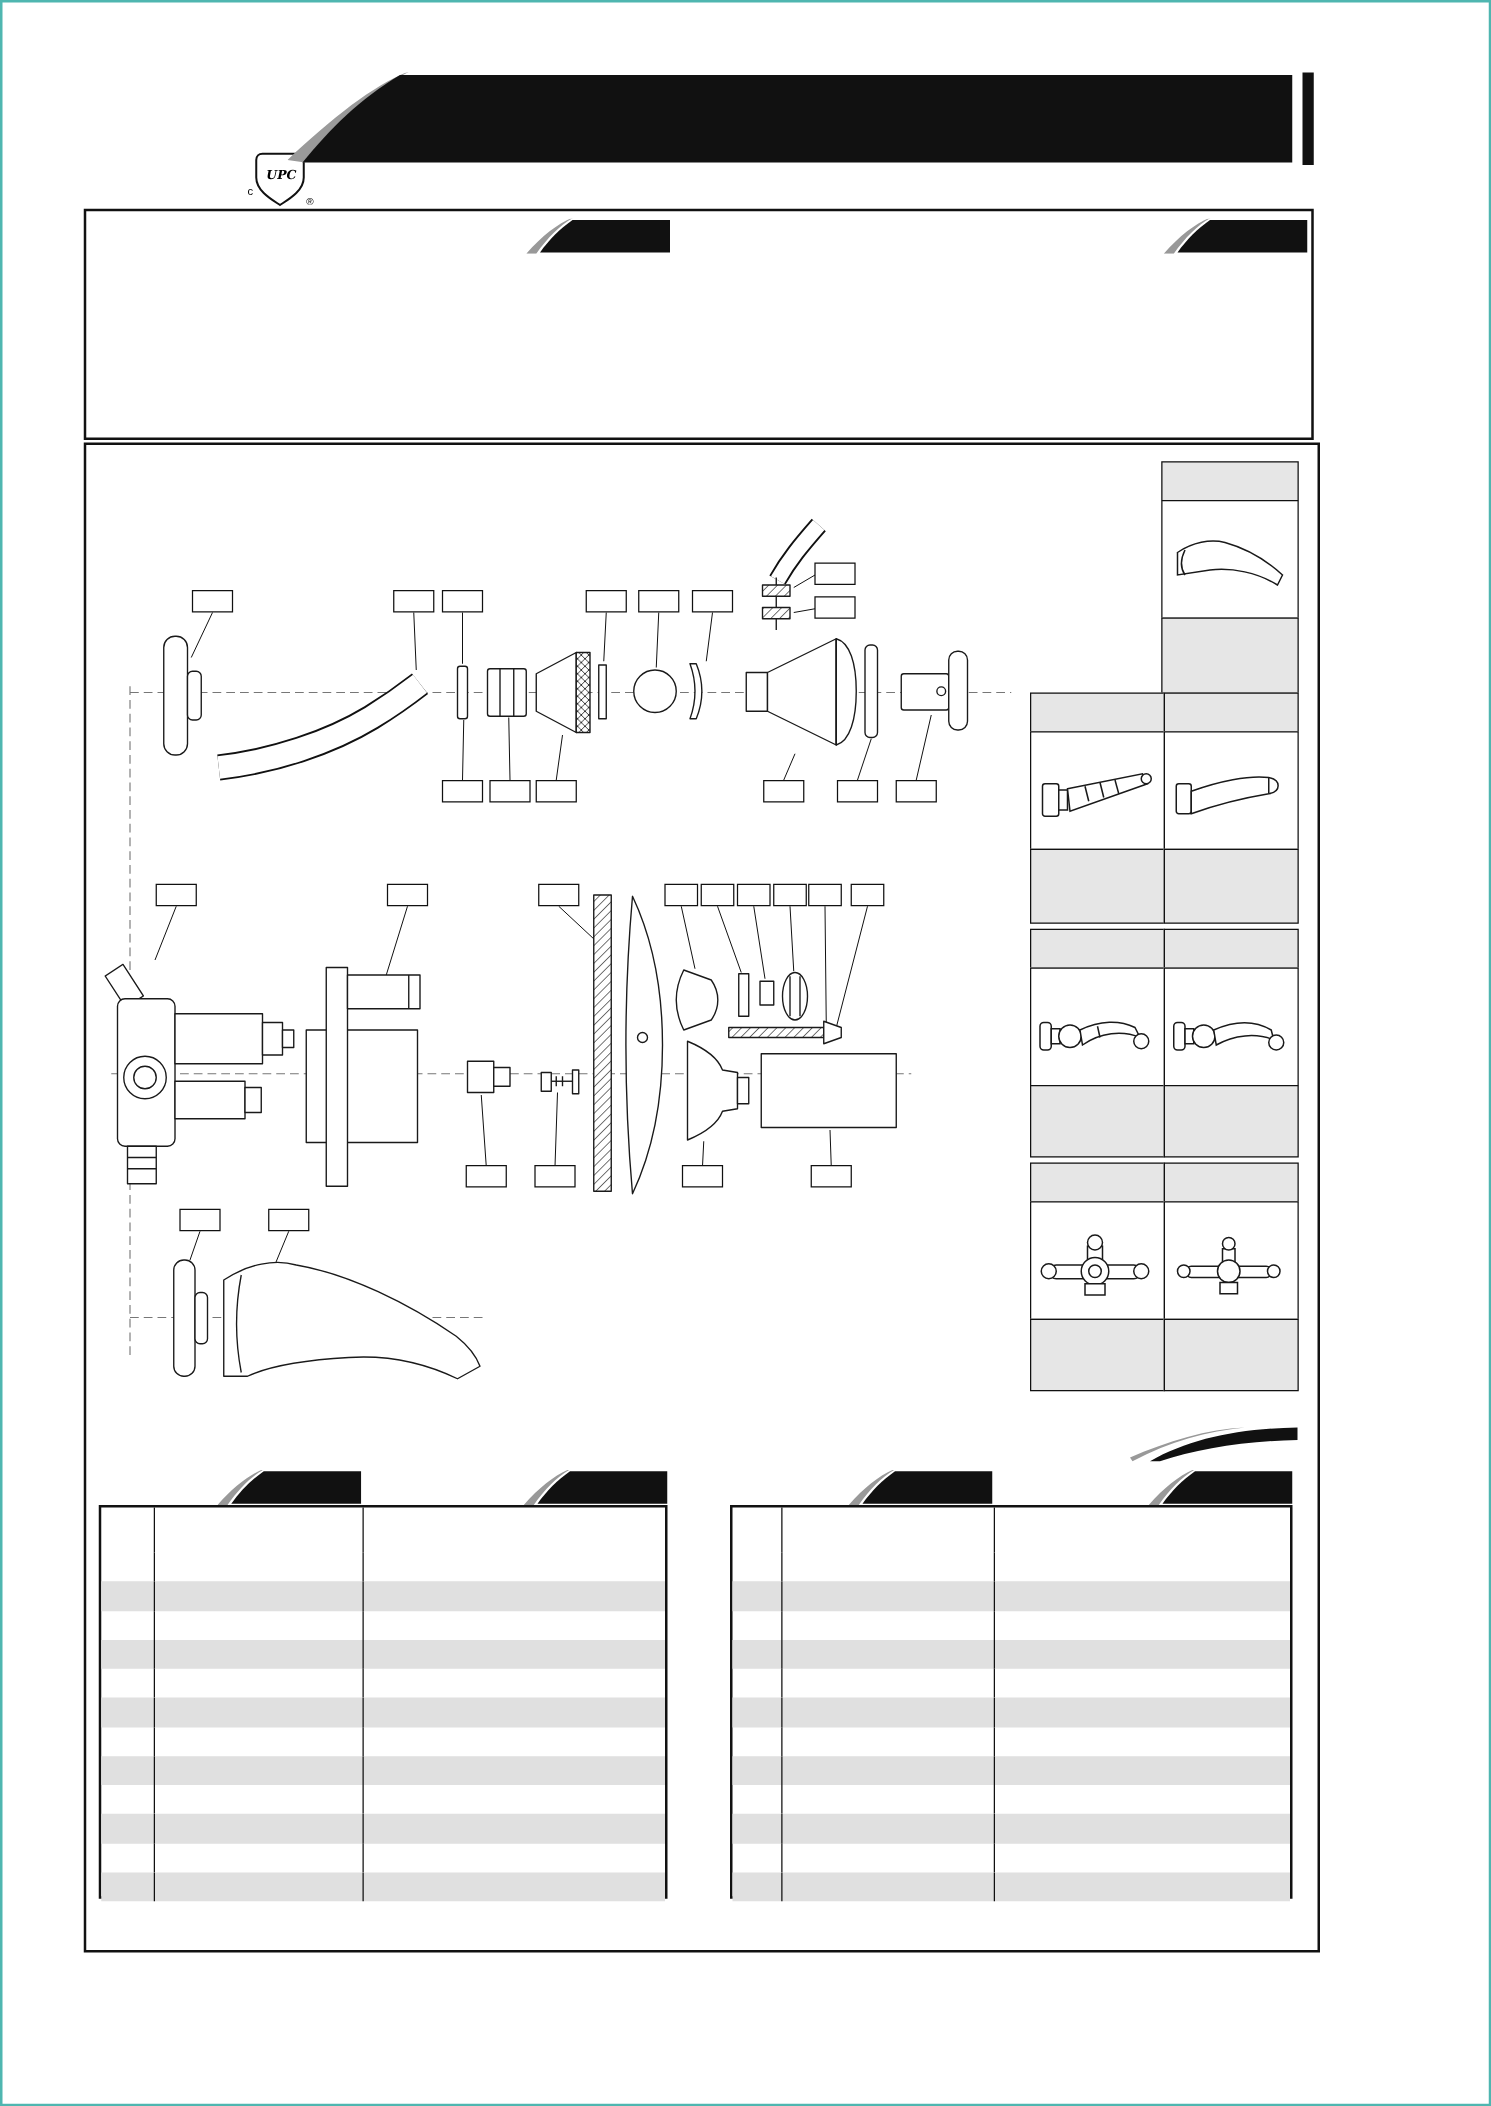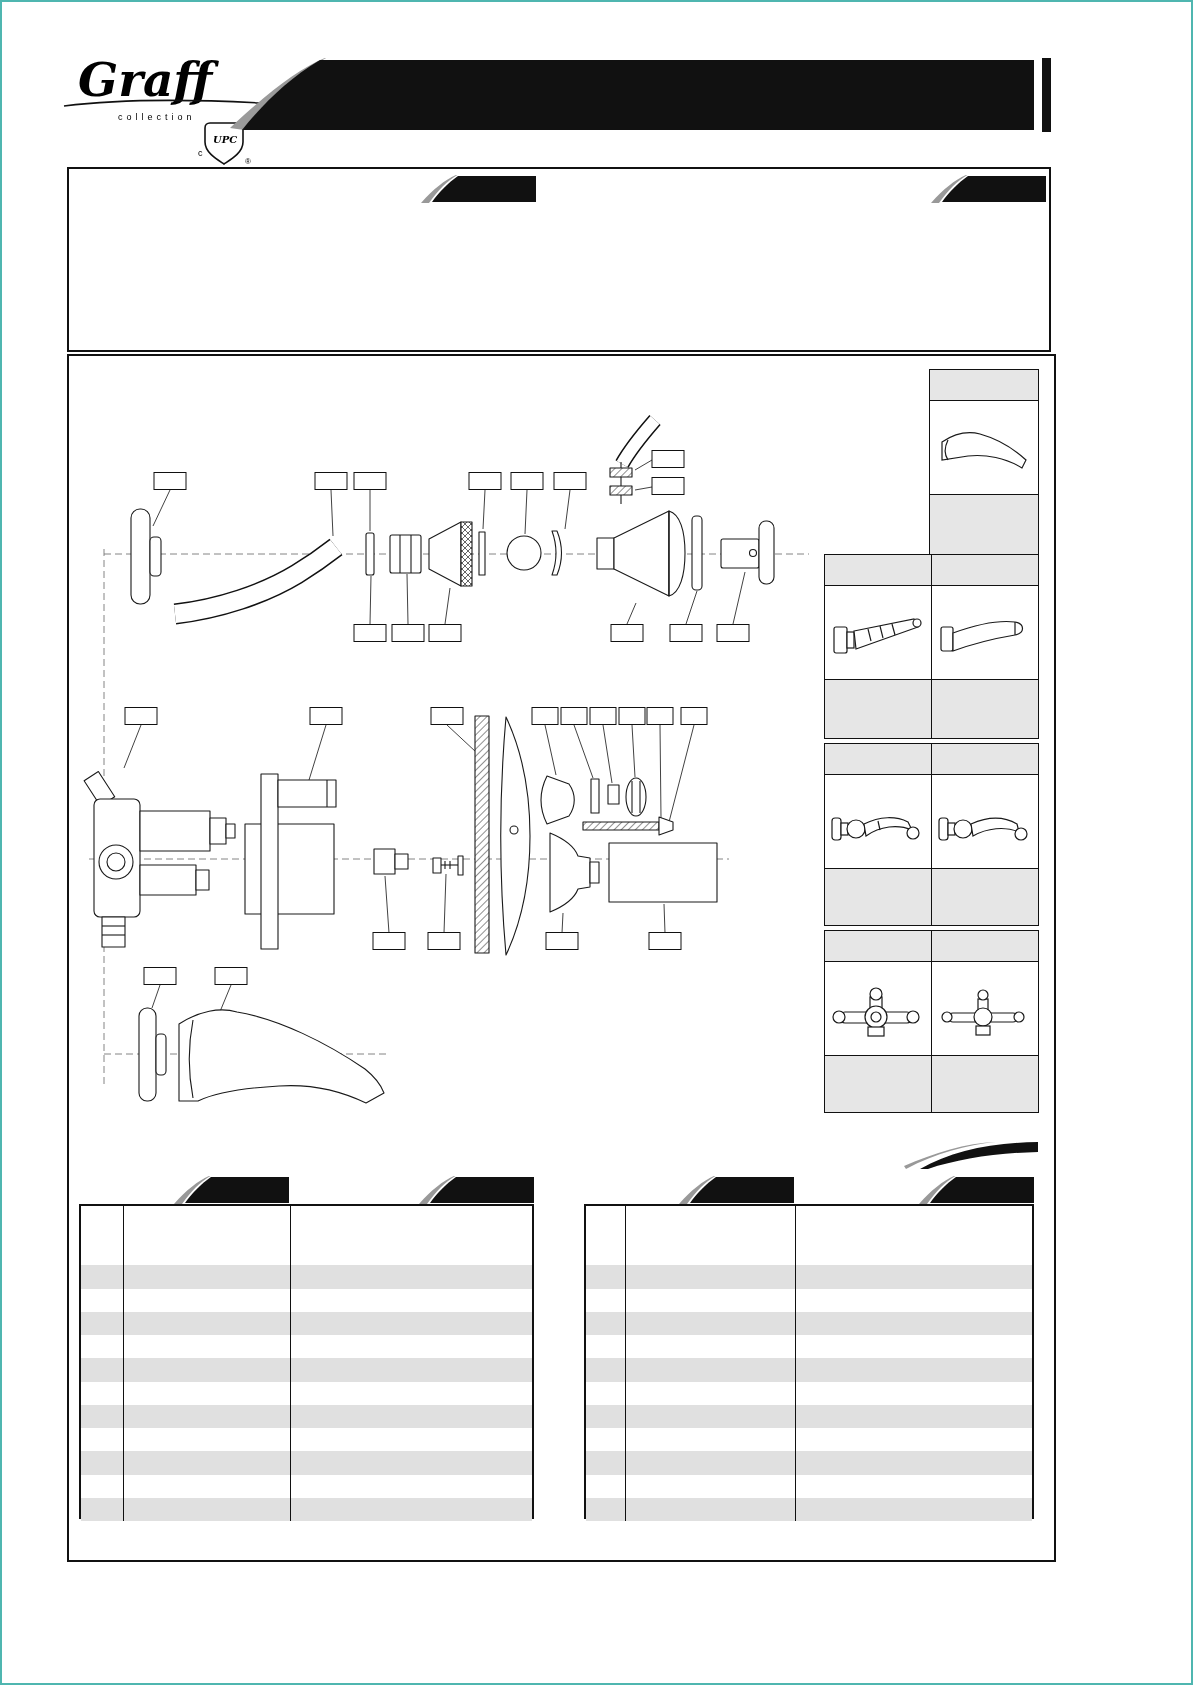--- a/index.html
+++ b/index.html
@@ -21,27 +21,20 @@
   .pcell{height:100%;border-right:1px solid #111;box-sizing:border-box;
          font-size:10px;line-height:12px;padding:1px 3px;overflow:hidden}
   .pcell:last-child{border-right:none}
   svg{display:block}
 </style>
 </head>
 <body>
 
 <div class="page">
 
-  <div class="abs" style="left:50px;top:42px;width:220px;height:92px">
-    <svg width="220" height="92" viewBox="0 0 220 92">
-      <text x="26" y="52" font-size="47" font-style="italic" font-weight="bold" font-family="DejaVu Serif, serif">Graff</text>
-      <path d="M12,62 C68,55 132,55 208,59" stroke="#111" stroke-width="1.6" fill="none"></path>
-      <text x="66" y="76" font-size="9" letter-spacing="4" font-family="Liberation Sans, sans-serif">collection</text>
-    </svg>
-  </div>
 
   <div class="abs" style="left:194px;top:118px;width:64px;height:48px">
     <svg width="64" height="48" viewBox="0 0 64 48">
       <text x="2" y="36" font-size="9" font-family="Liberation Sans, sans-serif">c</text>
       <path d="M14,3 L42,3 C45,3 47,5 47,8 L47,22 C47,33 34,40 28,44 C22,40 9,33 9,22 L9,8 C9,5 11,3 14,3 Z" fill="#fff" stroke="#111" stroke-width="1.6"></path>
       <text x="17" y="23" font-size="10" font-style="italic" font-weight="bold" font-family="DejaVu Serif, serif">UPC</text>
       <text x="49" y="44" font-size="8" font-family="Liberation Sans, sans-serif">®</text>
     </svg>
   </div>
 

